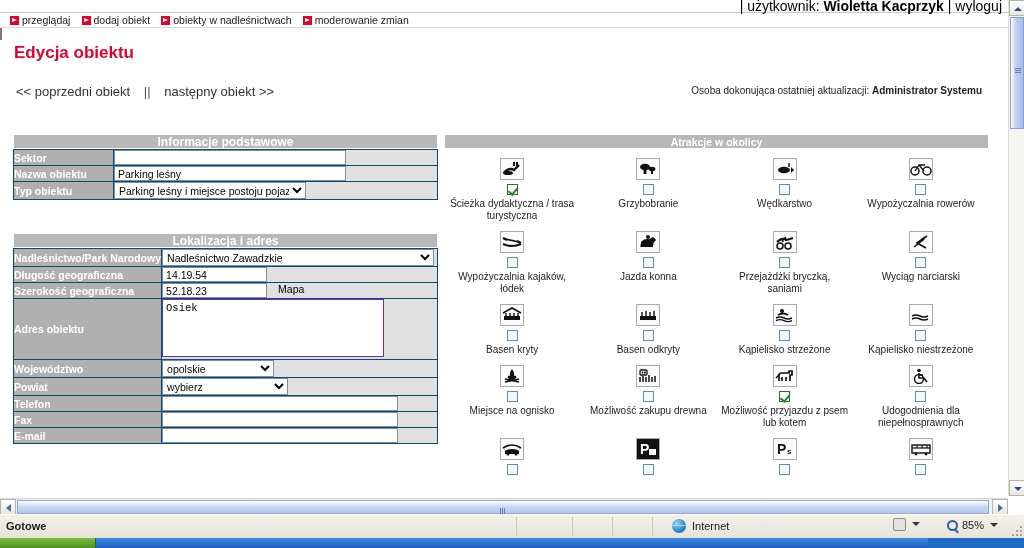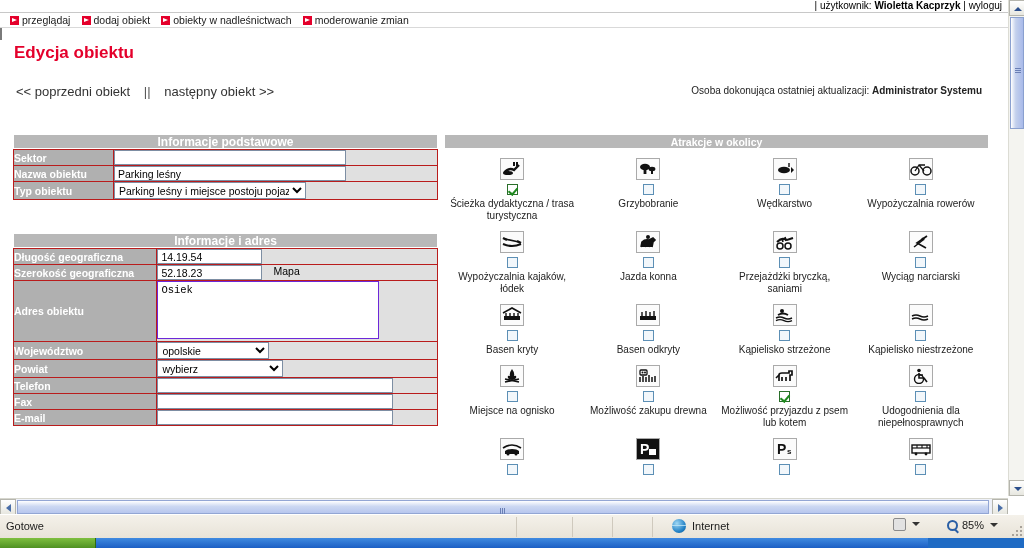--- a/index.html
+++ b/index.html
@@ -13,21 +13,21 @@
     color: #000;
   }
   #screen { position: relative; width: 1024px; height: 548px; overflow: hidden; background:#fff; }
 
   
   .userstrip {
     position: absolute; left: 0; top: 0; width: 1008px; height: 13px;
     background: #ffffff;
     border-bottom: 1px solid #c8c8c8;
     text-align: right;
-    font-size: 10px;
+    font-size: 14px;
     color: #000;
     padding-right: 6px;
     line-height: 12px;
     white-space: nowrap;
   }
   .userstrip b { font-weight: bold; }
   .userstrip a { color: #000; text-decoration: none; }
 
   
   .navbar {
@@ -67,21 +67,21 @@
   .updmeta { position: absolute; right: 42px; top: 84px; text-align: right; font-size: 10px; line-height: 13px; color: #222; }
   .updmeta b { font-weight: bold; }
 
   
   .panel { position: absolute; }
   .panel-hd {
     background: #b8b8b8; color: #ffffff; font-weight: bold; font-size: 12px;
     text-align: center; height: 15px; line-height: 15px;
     border: 1px solid #ffffff;
   }
-  table.frm { border-collapse: separate; border-spacing: 1px; width: 100%; background:#b91c1c; }
+  table.frm { border-collapse: separate; border-spacing: 1px; width: 100%; background:#0c4a6e; }
   table.frm td { padding: 0; }
   td.lbl {
     background: #b0b0b0; color: #ffffff; font-weight: bold; font-size: 10.5px;
     padding: 3px 0 3px 6px; white-space: nowrap; vertical-align: middle;
   }
   td.val { background: #e0e0e0; padding: 2px 4px; vertical-align: middle; }
   input.txt {
     border: 1px solid #7d8ea3; background: #fff; height: 15px;
     font-family: "Liberation Sans", sans-serif; font-size: 10.5px;
     padding: 0 3px; color: #000; vertical-align: middle;
@@ -156,21 +156,21 @@
   .hsb-grip i { display:inline-block; width:1px; height:7px; background:#6a7fb5; margin-right:1px; }
 
   
   .statusbar {
     position:absolute; left:0; bottom:10px; width:1024px; height:24px;
     background: linear-gradient(#f4f1ea,#e8e3d8);
     border-top:1px solid #ffffff;
     font-size:11px; color:#1a1a1a;
   }
   .sb-sep { position:absolute; top:2px; width:1px; height:20px; background:#cfc9bd; }
-  .sb-text { position:absolute; left:6px; top:5px; }
+  .sb-text { position:absolute; left:6px; top:5px;font-weight:bold; }
   .sb-zone { position:absolute; left:672px; top:4px; white-space:nowrap; }
   .globe { display:inline-block; width:14px; height:14px; border-radius:50%;
            background: radial-gradient(circle at 35% 32%, #9fd8f5, #1f7fc4 65%, #0e4f86);
            vertical-align:-3px; margin-right:6px; position:relative; }
   .globe::after { content:""; position:absolute; left:0; top:6px; width:14px; height:1px; background:#bfe6f8; opacity:.8; }
   .sb-zoom { position:absolute; right:26px; top:4px; white-space:nowrap; }
   .magn { display:inline-block; width:11px; height:11px; border:2px solid #2a5fa5; border-radius:50%;
           vertical-align:-2px; margin-right:4px; position:relative; }
   .magn::after { content:""; position:absolute; right:-3px; bottom:-3px; width:5px; height:2px;
           background:#2a5fa5; transform: rotate(45deg); }
@@ -259,23 +259,31 @@
           <select class="sel" style="width:192px;">
             <option>Parking leśny i miejsce postoju pojazdów</option>
           </select>
         </td>
       </tr>
     </tbody>
       </table>
   </div>
 
   <div class="panel" style="left:13px; top:233px; width:425px;">
-    <div class="panel-hd">Informacje i adres</div>
+    <div class="panel-hd">Lokalizacja i adres</div>
     <table class="frm">
       <tbody>
+          <tr>
+        <td class="lbl" style="width:140px;">Nadleśnictwo/Park Narodowy</td>
+        <td class="val">
+          <select class="sel" style="width:272px;">
+            <option>Nadleśnictwo Zawadzkie</option>
+          </select>
+        </td>
+      </tr>
       <tr>
         <td class="lbl">Długość geograficzna</td>
         <td class="val">
           <input class="txt" style="width: 105px;" value="14.19.54">
         </td>
       </tr>
       <tr>
         <td class="lbl">Szerokość geograficzna</td>
         <td class="val">
           <input class="txt" style="width: 105px;" value="52.18.23">

